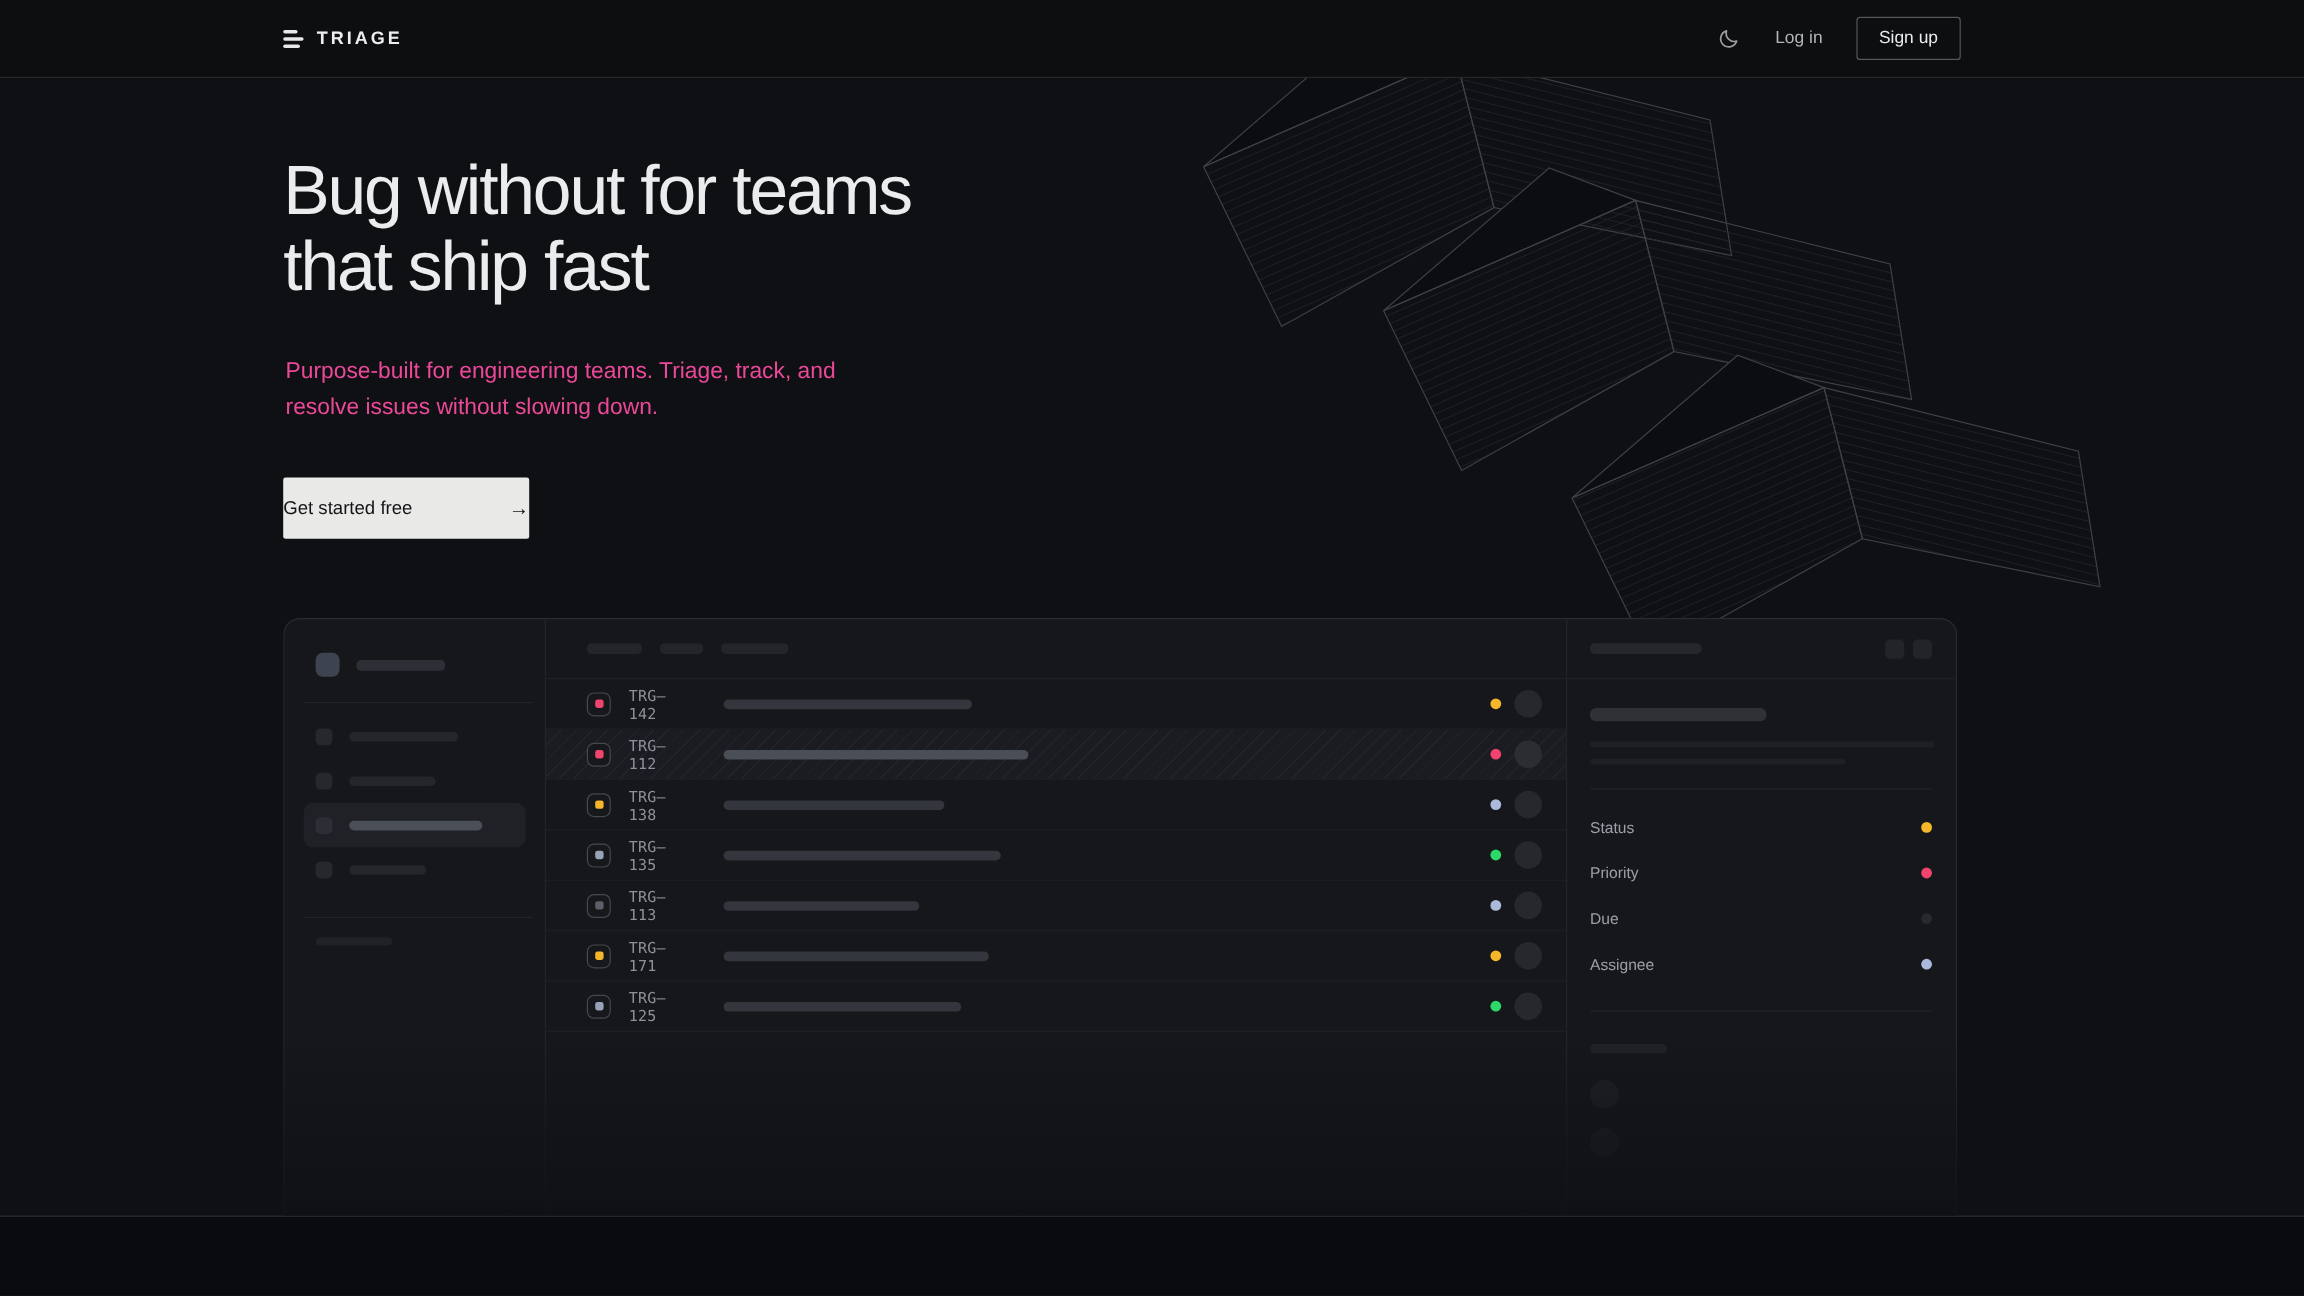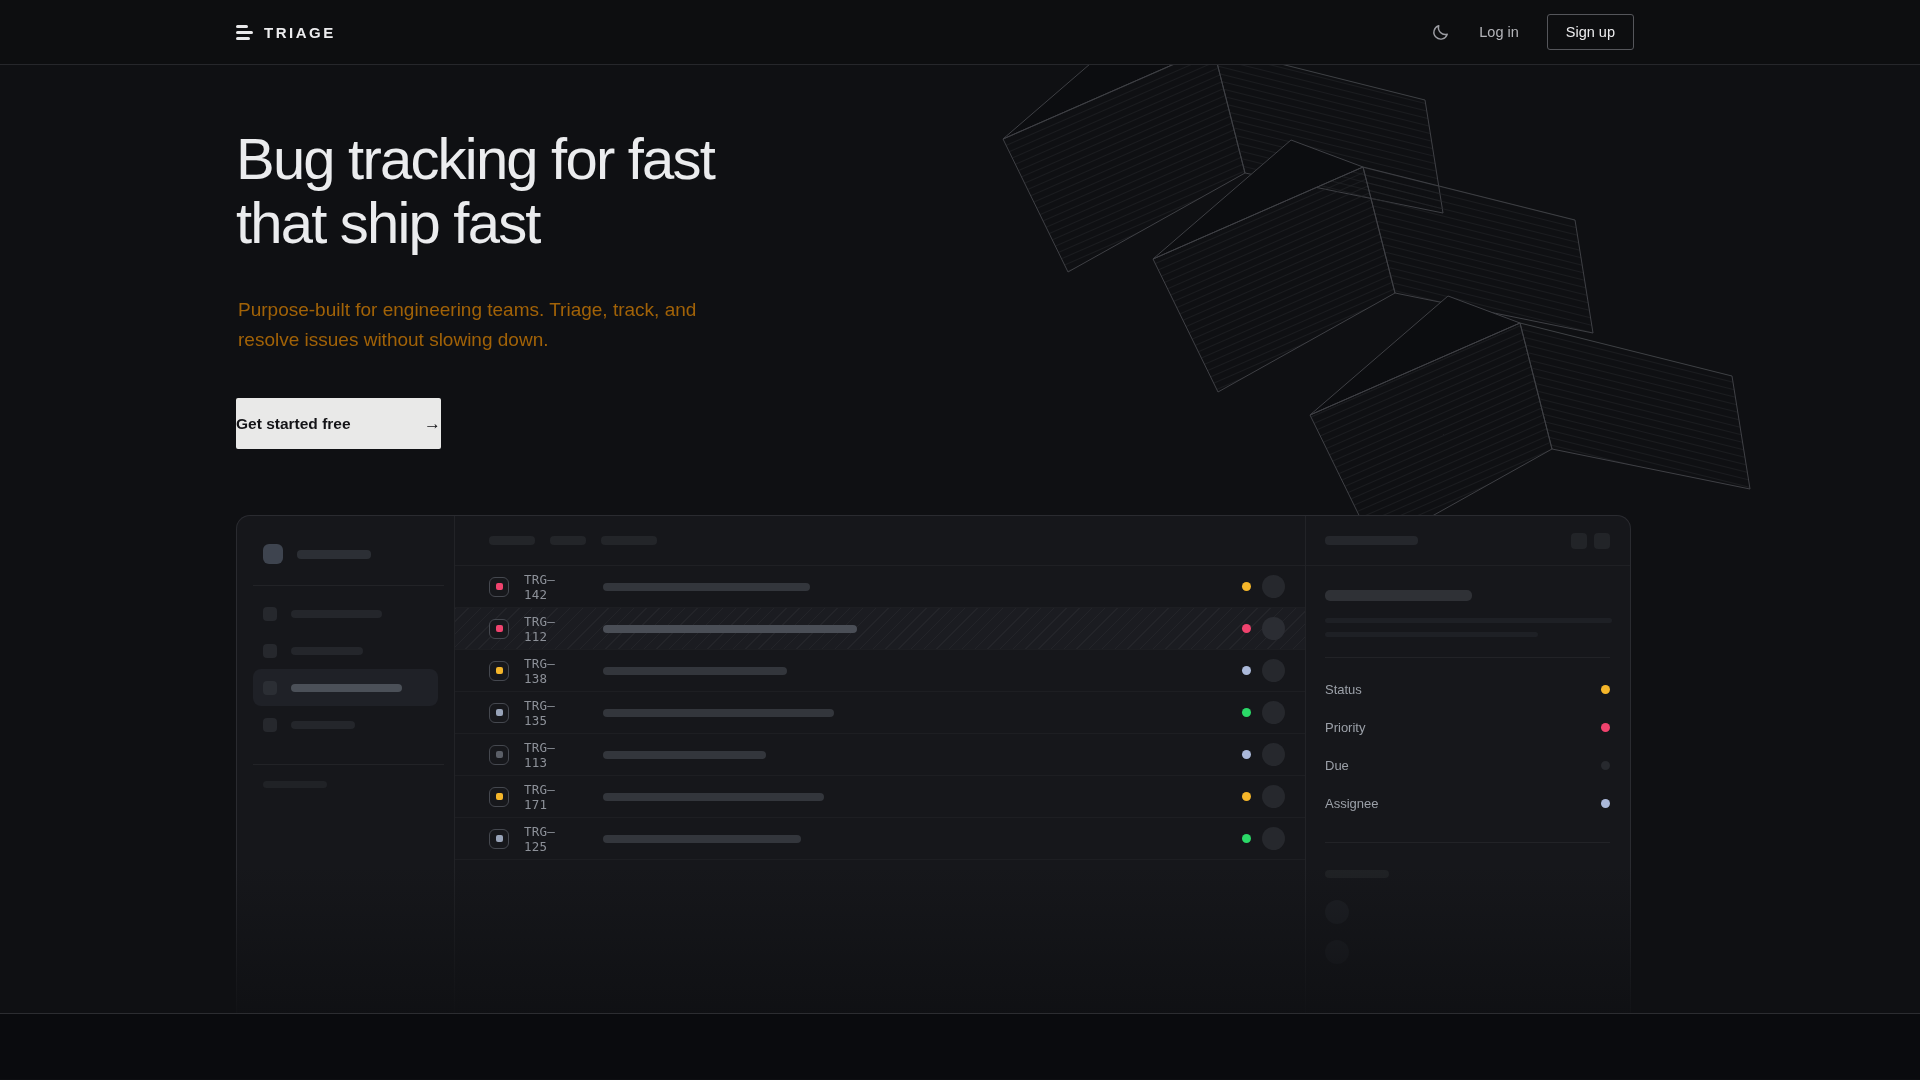--- a/index.html
+++ b/index.html
@@ -20,24 +20,24 @@
   .moon-btn { width:22px; height:22px; display:flex; align-items:center; justify-content:center; cursor:pointer; }
   .login { font-size:14.5px; color:#b4b5ba; cursor:pointer; }
   .signup { font-size:14.5px; color:#ececee; border:1px solid #55565b; border-radius:3px;
             padding:9px 18px; background:transparent; cursor:pointer; font-family:inherit; }
 
   
   .hero { position:relative; height:949px; background:#0f1013; border-bottom:1px solid #2c2d31; overflow:hidden; }
   .wires { position:absolute; left:0; top:0; width:1920px; height:949px; pointer-events:none; }
   .headline { position:absolute; left:236px; top:62px; font-size:58px; line-height:64px;
               font-weight:500; letter-spacing:-1.8px; color:#ebecee; z-index:2; }
-  .subtitle { position:absolute; left:238px; top:230px; font-size:19px; line-height:30px; color:#a16207; z-index:2; }
+  .subtitle { position:absolute; left:238px; top:230px; font-size:19px; line-height:30px; color:#ec4899; z-index:2; }
   .cta { position:absolute; left:236px; top:333px; width:205px; height:51px; background:#e9e9e8;
          border:none; border-radius:2px; display:flex; align-items:center; justify-content:space-between; gap:11px;
-         font-family:inherit; font-size:15.5px; font-weight:700; color:#141417; cursor:pointer; z-index:2; }
+         font-family:inherit; font-size:15.5px; font-weight:400; color:#141417; cursor:pointer; z-index:2; }
   .cta .arr { font-size:17px; }
 
   
   .mockup { position:absolute; left:236px; top:450px; width:1395px; height:560px;
             background:#16171b; border:1px solid #2a2b30; border-bottom:none;
             border-radius:14px 14px 0 0; display:grid; grid-template-columns:218px 1fr 325px;
             overflow:hidden; z-index:3; }
   .mfade { position:absolute; left:236px; top:800px; width:1395px; height:150px; z-index:4;
            background:linear-gradient(180deg, rgba(15,16,19,0) 0%, rgba(15,16,19,0.92) 100%); pointer-events:none; }
 
@@ -144,21 +144,21 @@
       <polygon points="1153,194 1363,102 1395,228 1218,327" fill="url(#hatchL)"></polygon>
       <polygon points="1363,102 1575,155 1593,268 1395,228" fill="url(#hatchR)"></polygon>
 
       <polygon points="1310,350 1448,231 1520,258" fill="#0c0d10"></polygon>
       <polygon points="1310,350 1520,258 1552,384 1375,483" fill="url(#hatchL)"></polygon>
       <polygon points="1520,258 1732,311 1750,424 1552,384" fill="url(#hatchR)"></polygon>
     </g>
   </svg>
 
   <h1 class="headline">
-    <span>Bug tracking for fast</span><br>
+    <span>Bug without for teams</span><br>
     <span>that ship fast</span>
   </h1>
 
   <p class="subtitle">
     <span>Purpose-built for engineering teams. Triage, track, and</span><br>
     <span>resolve issues without slowing down.</span>
   </p>
 
   <button class="cta">
     <span>Get started free</span>

